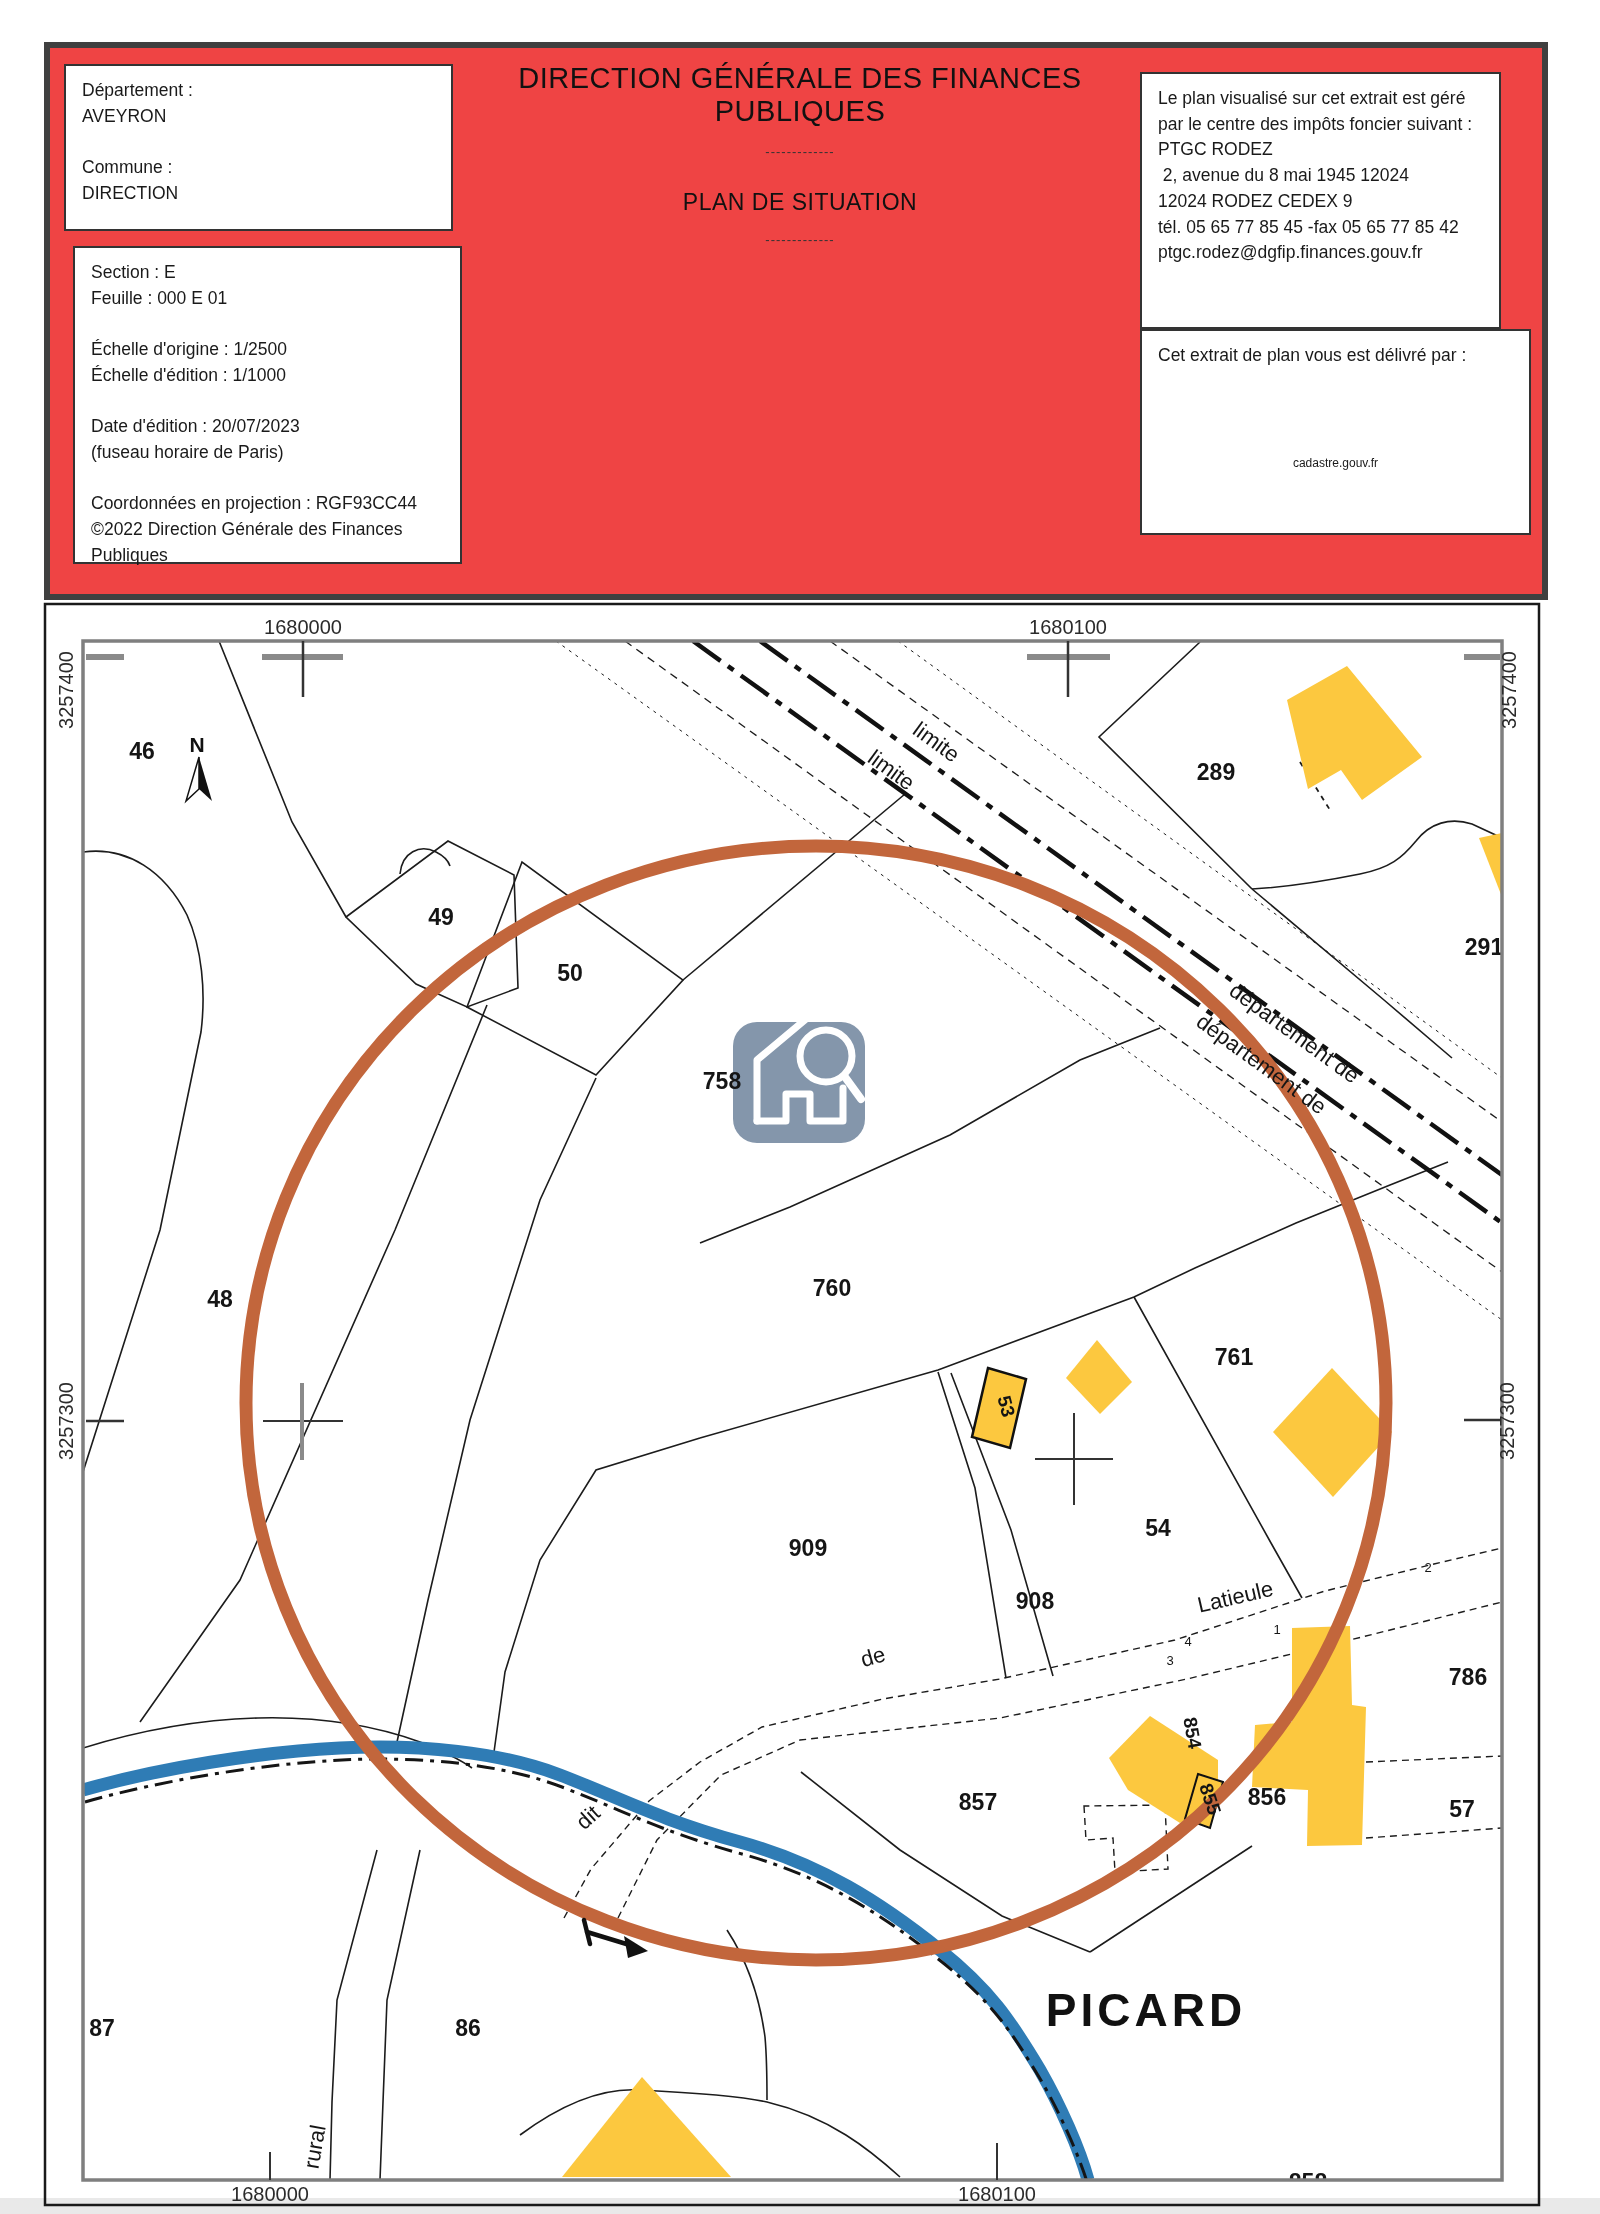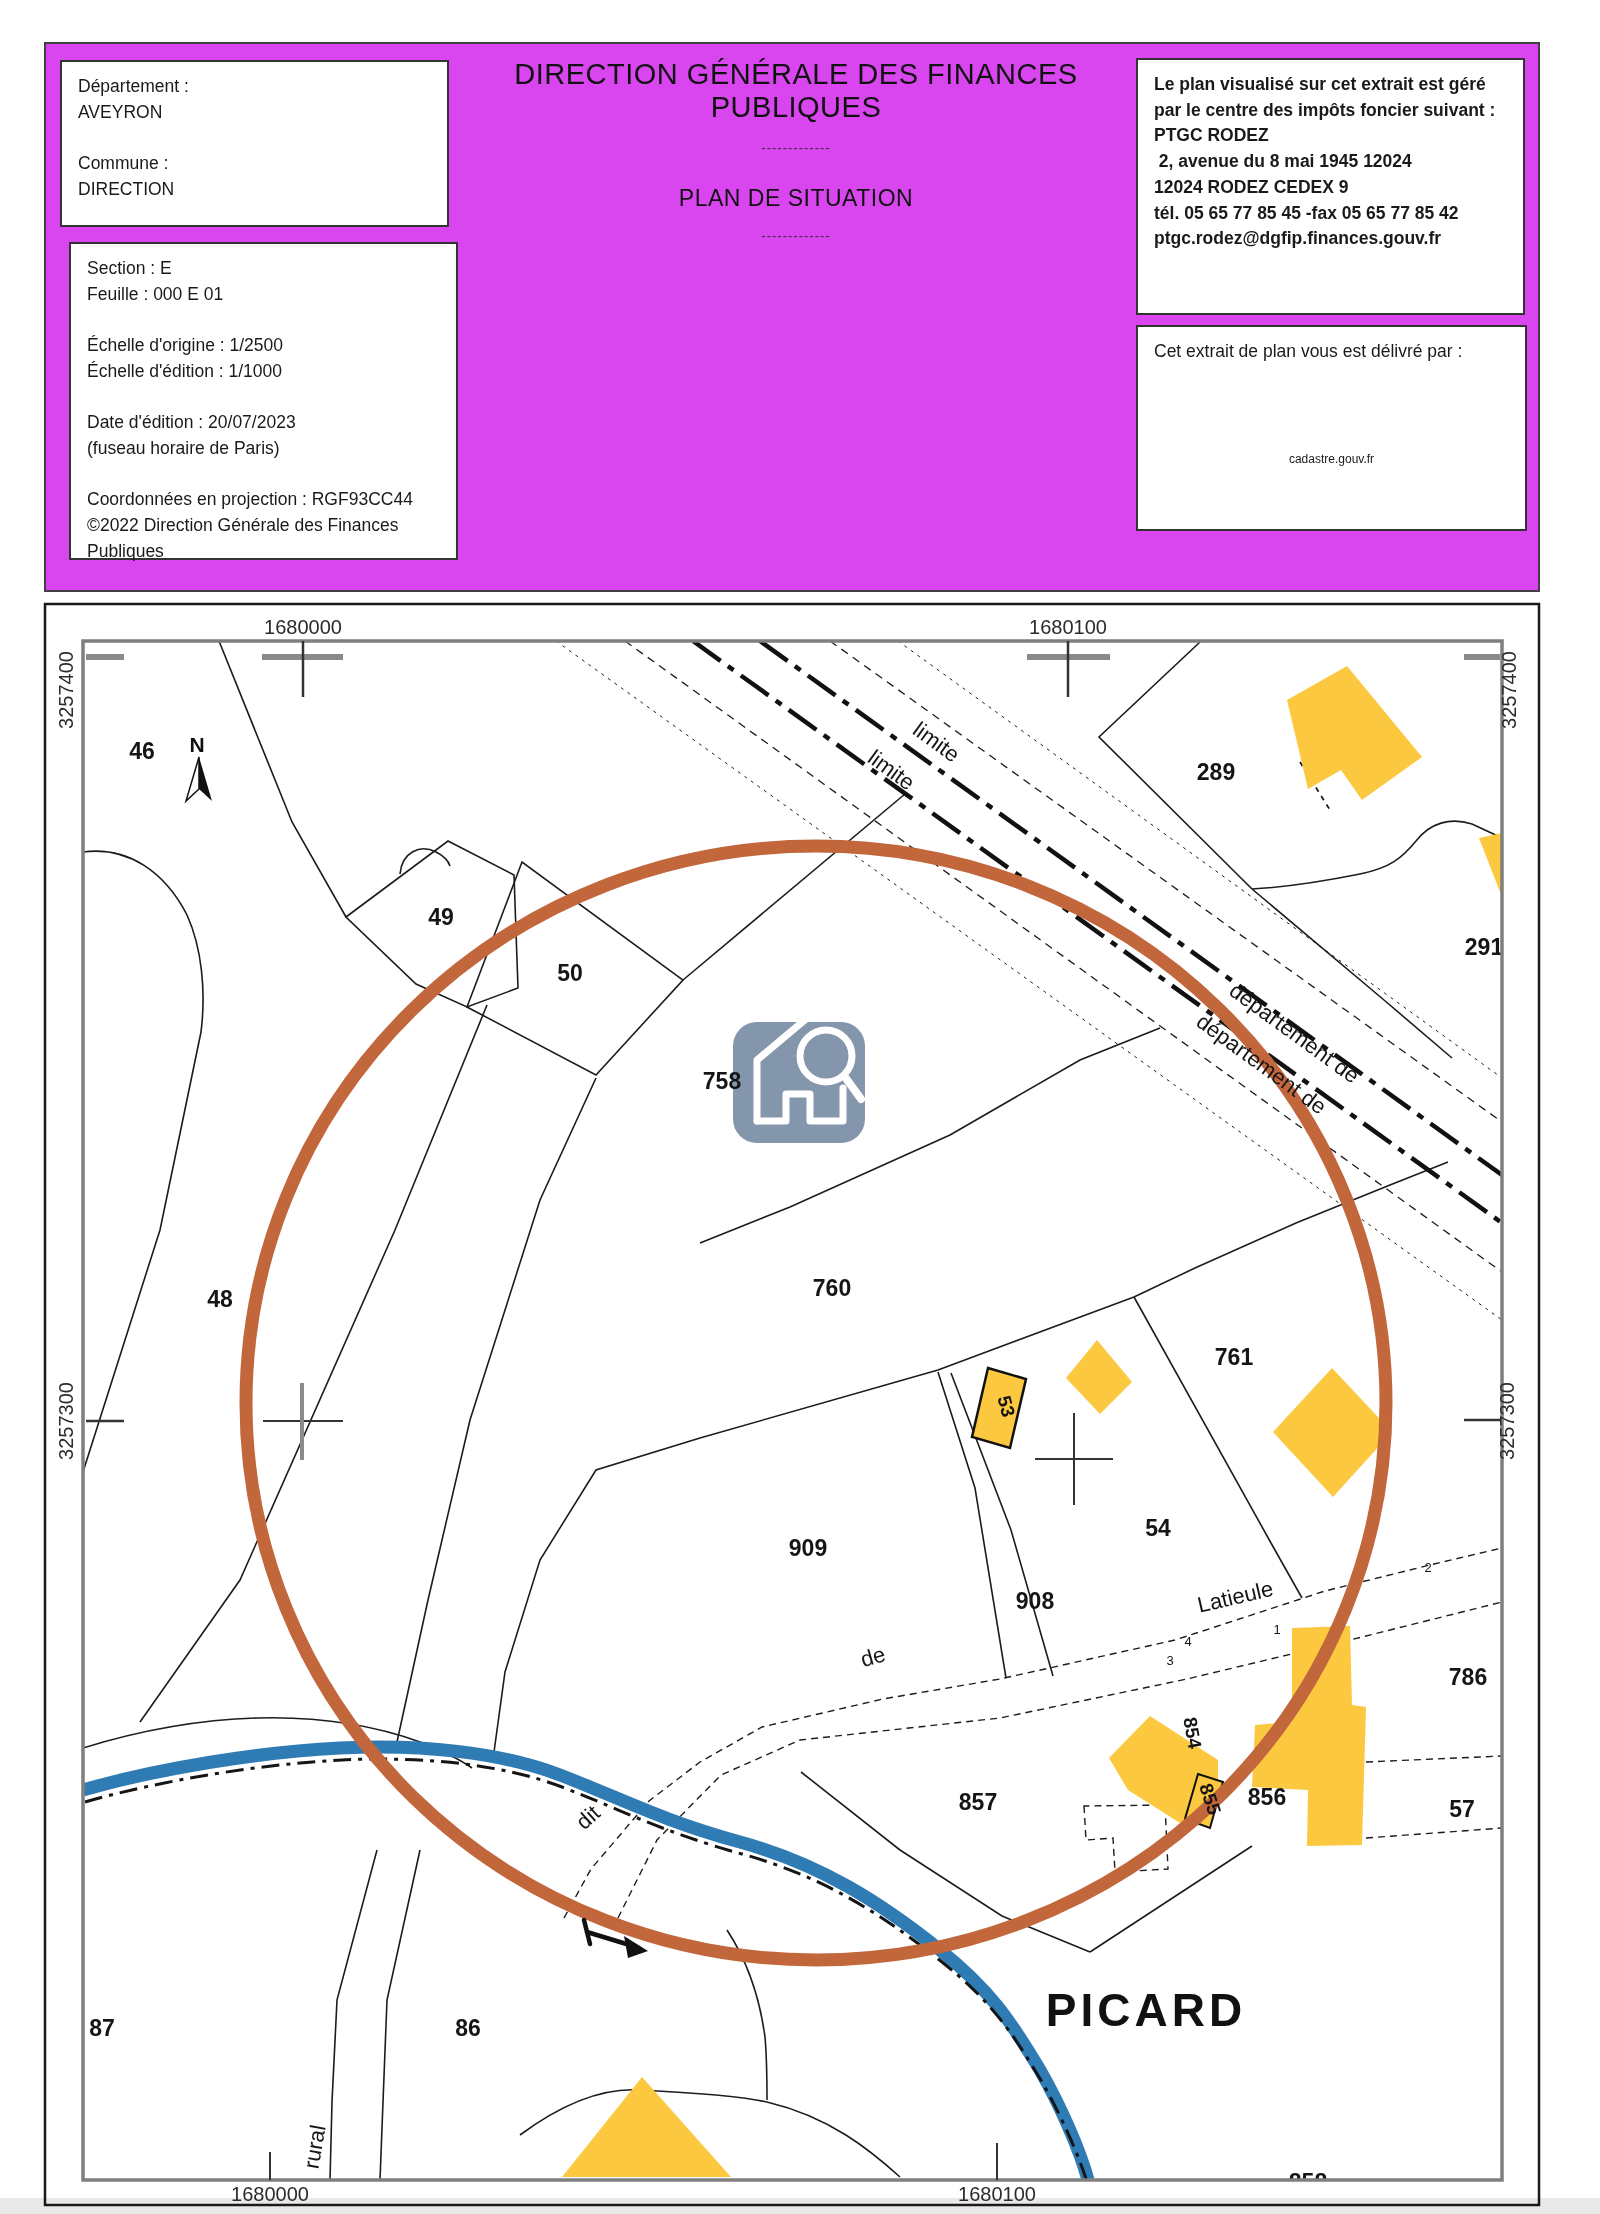--- a/index.html
+++ b/index.html
@@ -1,24 +1,24 @@
 <!DOCTYPE html>
 <html><head>
 <meta charset="utf-8">
 <style>
   html,body{margin:0;padding:0;}
   body{width:1600px;height:2214px;background:#e9e9e9;position:relative;
        font-family:"Liberation Sans",sans-serif;overflow:hidden;}
   .sheet{position:absolute;left:0;top:0;width:1600px;height:2198px;background:#ffffff;}
-  .hdr-frame{position:absolute;left:44px;top:42px;width:1492px;height:546px;border:2px solid #404040;background:#d946ef;}
+  .hdr-frame{position:absolute;left:44px;top:42px;width:1492px;height:546px;border:6px solid #404040;background:#ef4444;}
   .hbox{position:absolute;border:2px solid #333;background:#fff;color:#1a1a1a;
         font-size:17.5px;line-height:1.47;padding:12px 16px;box-sizing:border-box;}
   .box-id{left:14px;top:16px;width:389px;height:167px;}
   .box-info{left:23px;top:198px;width:389px;height:318px;}
-  .box-office{left:1090px;top:14px;width:389px;height:257px;font-weight:bold;}
+  .box-office{left:1090px;top:24px;width:361px;height:257px;}
   .box-delivery{left:1090px;top:281px;width:391px;height:206px;}
   .ln{min-height:1.47em;white-space:pre;}
   .title-zone{position:absolute;left:410px;top:0;width:680px;text-align:center;color:#111;}
   .map-title{margin-top:14px;font-size:29px;letter-spacing:.5px;}
   .map-divider{margin-top:16px;font-size:13px;letter-spacing:1px;color:#333;}
   .map-subtitle{margin-top:30px;font-size:23px;letter-spacing:.5px;}
   .delivery-site{text-align:center;margin-top:86px;font-size:12px;}
   svg text{font-family:"Liberation Sans",sans-serif;}
   .pid{font-size:23px;font-weight:700;fill:#151515;}
   .pid-s{font-size:19px;font-weight:700;fill:#151515;}

